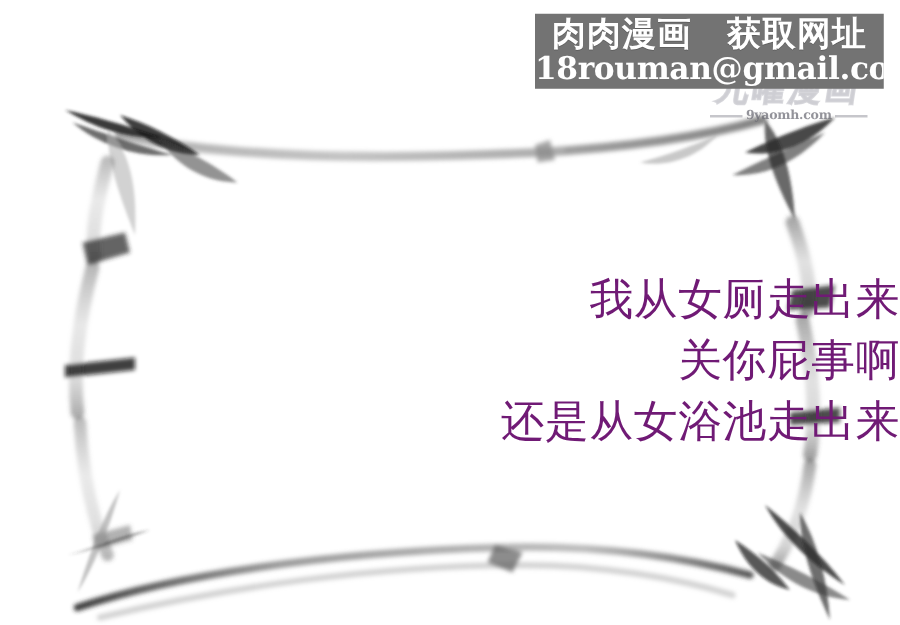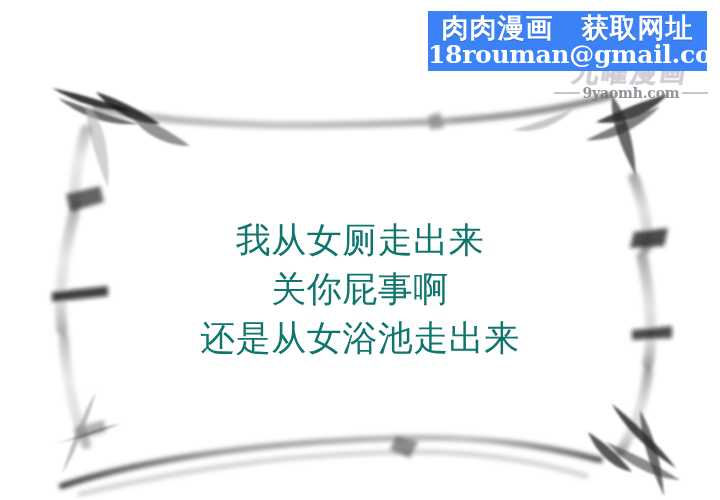--- a/index.html
+++ b/index.html
@@ -31,41 +31,41 @@
     width: 720px;
     height: 500px;
   }
 
   
   #dialogue {
     position: absolute;
     left: 0;
     top: 216px;
     width: 720px;
-    text-align: center;
-    color: #0f766e;
+    text-align: right;
+    color: #701a75;
     font-family: "DejaVu Sans", "Liberation Sans", sans-serif;
     font-size: 35px;
     line-height: 49px;
     letter-spacing: 0.5px;
     white-space: nowrap;
     -webkit-font-smoothing: none;
   }
   .dialogue-line {
     display: block;
   }
 
   
   #ad-banner {
     position: absolute;
     left: 428px;
     top: 11px;
     width: 279px;
     height: 60px;
-    background: #3b82f6;
+    background: #737373;
     overflow: hidden;
   }
   #ad-line-1 {
     position: absolute;
     left: 0;
     top: 2px;
     width: 279px;
     text-align: center;
     color: #ffffff;
     font-family: "DejaVu Sans", "Liberation Sans", sans-serif;
@@ -129,21 +129,21 @@
   }
   .wm-rule {
     height: 2px;
     width: 26px;
     background: rgba(120,120,130,0.42);
     flex: none;
   }
   #wm-url {
     font-family: "DejaVu Serif", "Liberation Serif", serif;
     font-weight: bold;
-    font-size: 14px;
+    font-size: 10px;
     line-height: 16px;
     color: rgba(105,105,115,0.72);
     white-space: nowrap;
     letter-spacing: -0.2px;
   }
 </style>
 </head>
 <body>
 
 <div id="page">

